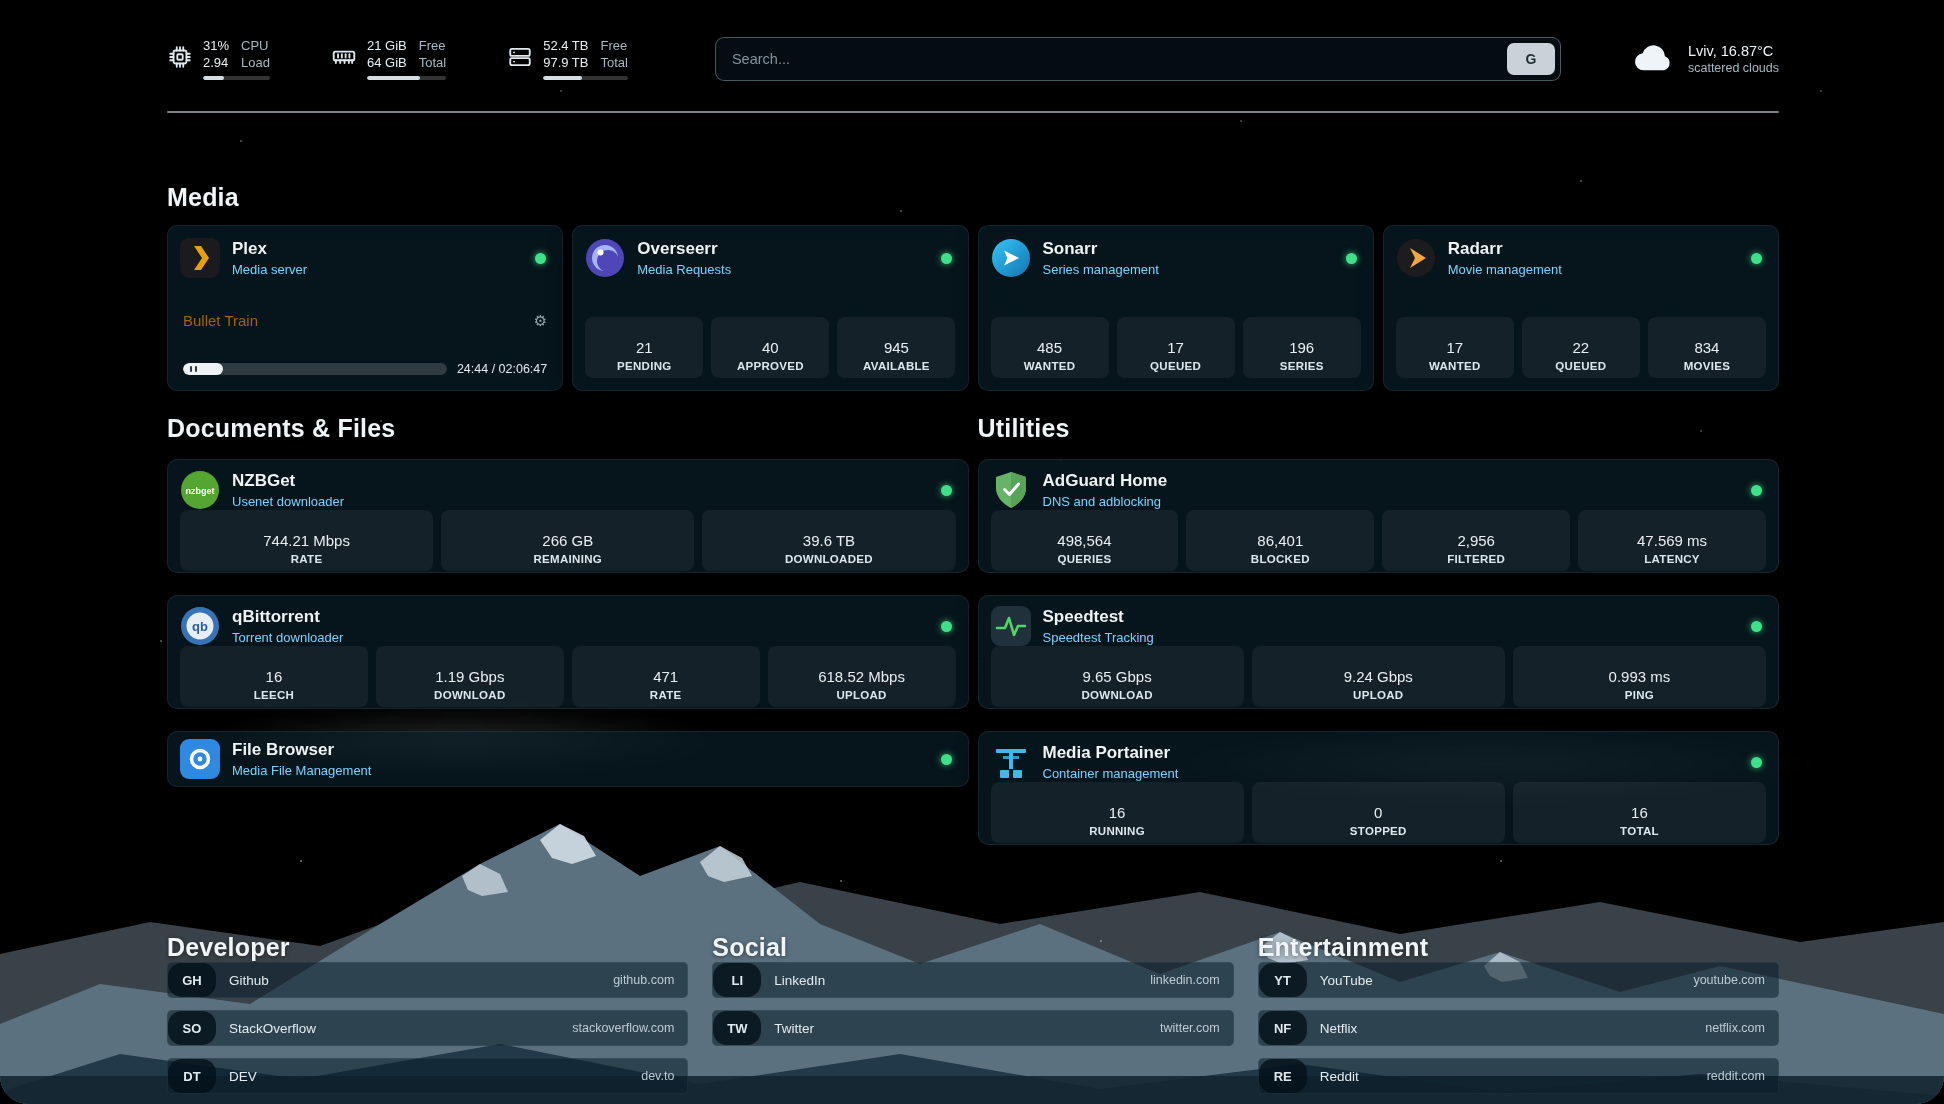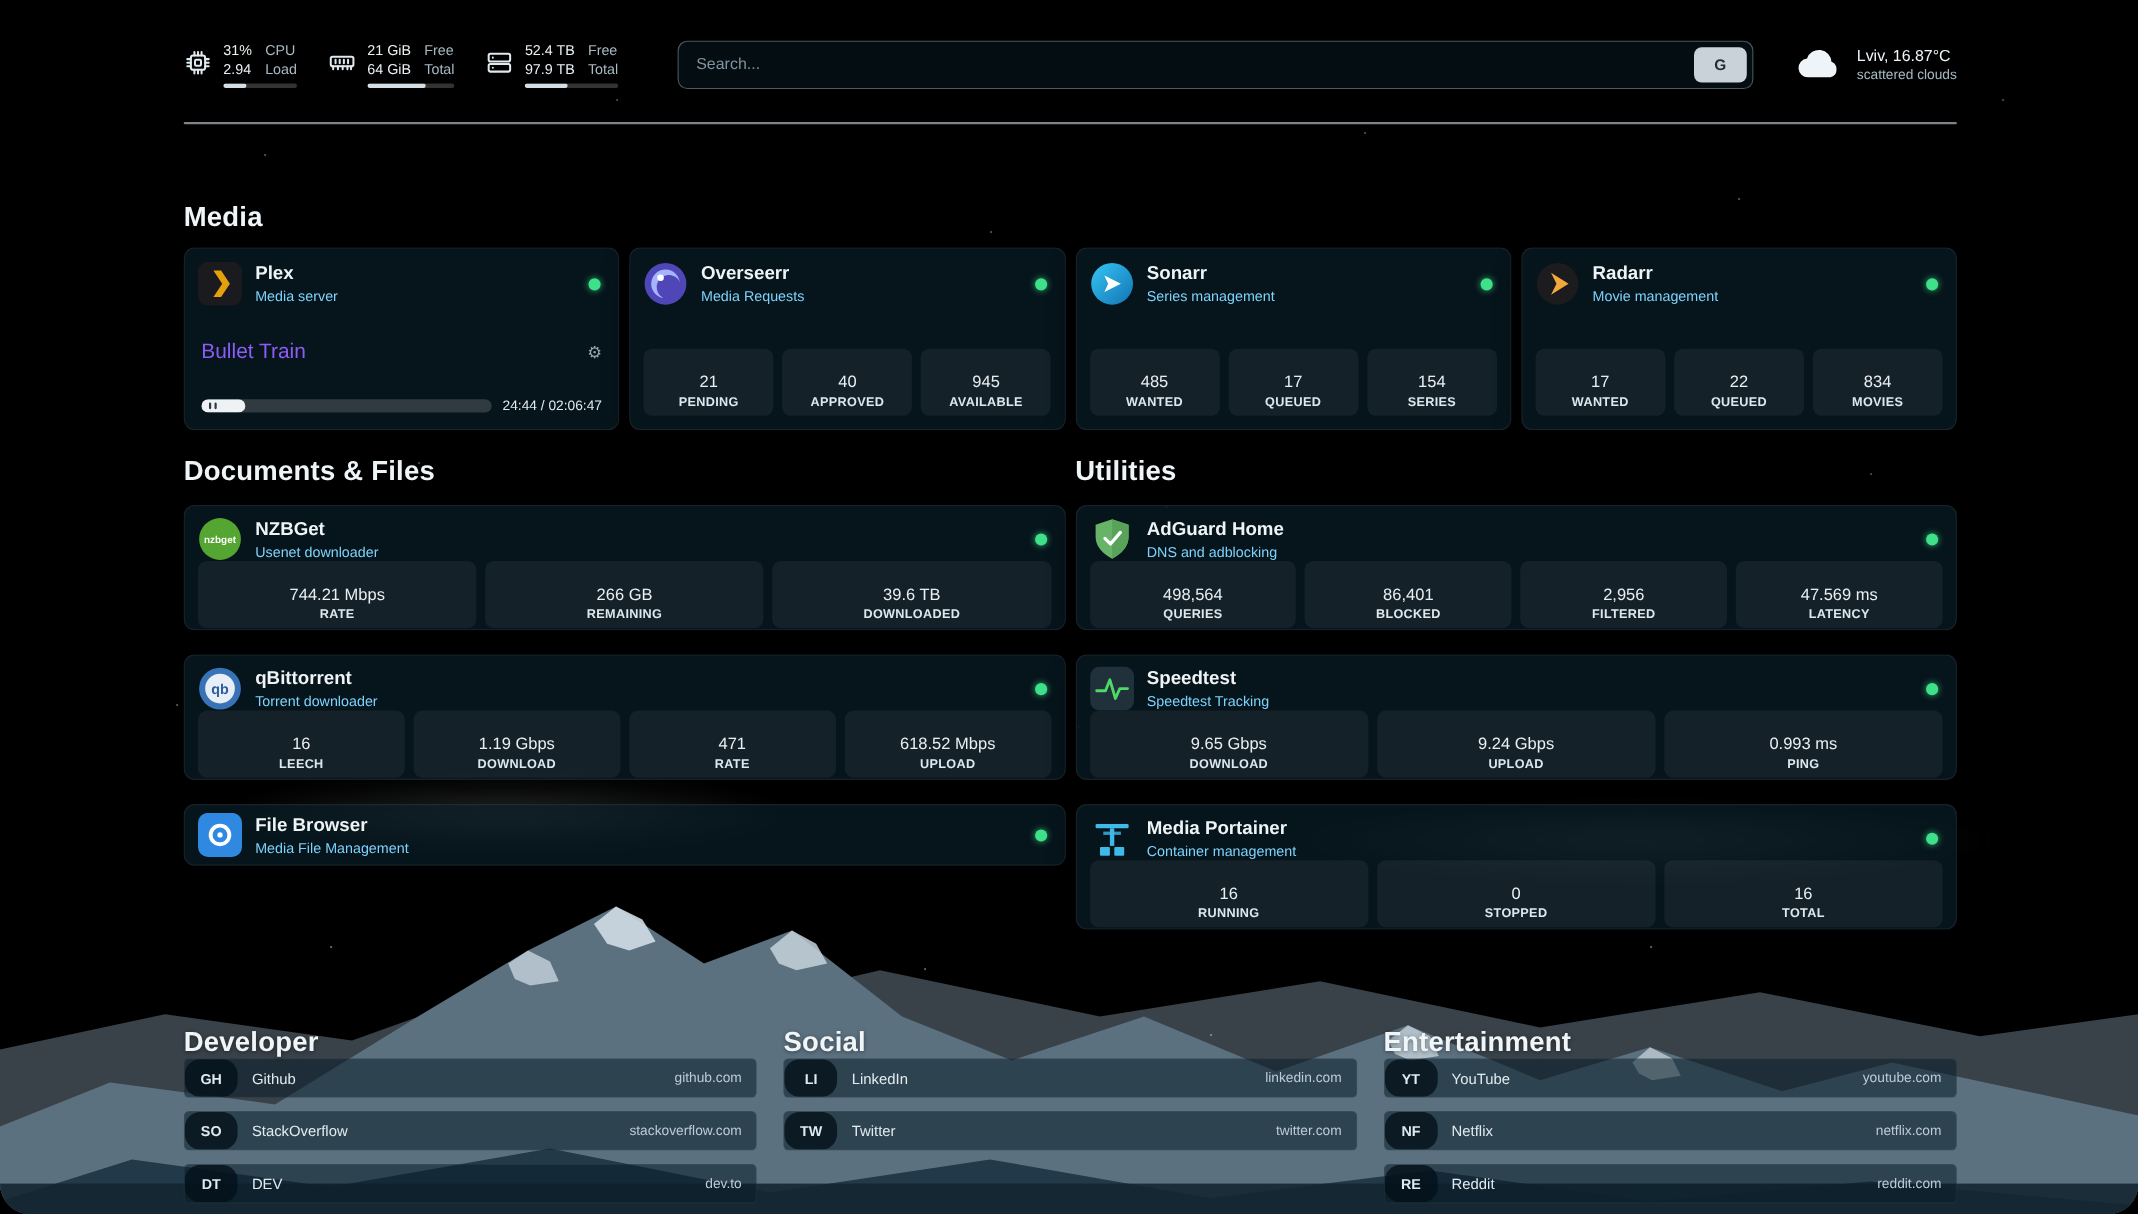--- a/index.html
+++ b/index.html
@@ -26,21 +26,21 @@
       1240px 120px 0 rgba(255,255,255,.3), 1580px 180px 0 rgba(255,255,255,.35), 1820px 90px 0 rgba(255,255,255,.3),
       380px 420px 0 rgba(255,255,255,.3), 720px 520px 0 rgba(255,255,255,.35), 1060px 460px 0 rgba(255,255,255,.3),
       1420px 540px 0 rgba(255,255,255,.35), 1700px 430px 0 rgba(255,255,255,.3), 160px 640px 0 rgba(255,255,255,.4),
       520px 700px 0 rgba(255,255,255,.35), 980px 660px 0 rgba(255,255,255,.4), 1320px 700px 0 rgba(255,255,255,.35),
       1660px 640px 0 rgba(255,255,255,.4), 300px 860px 0 rgba(255,255,255,.45), 840px 880px 0 rgba(255,255,255,.4),
       1500px 860px 0 rgba(255,255,255,.45), 1100px 940px 0 rgba(255,255,255,.4); }
 
   .content{ position:relative; z-index:1; padding:0 165px 0 167px; }
 
   
-  .topbar{ display:flex; align-items:center; padding-top:37px; }
+  .topbar{ display:flex; align-items:center; padding-top:37px;gap:33px; }
   .res{ display:flex; align-items:flex-start; margin-right:28px; }
   .res-icon{ margin-right:10px; margin-top:6px; display:inline-flex; }
   .res-rows{ display:flex; gap:12px; }
   .res-col{ display:flex; flex-direction:column; font-size:13px; line-height:1.3; color:#e9f0f4; }
   .res-col.labs{ color:#a7b9c3; }
   .res-bar{ margin-top:5px; height:4px; border-radius:2px; background:rgba(255,255,255,.2); overflow:hidden; }
   .res-bar i{ display:block; height:100%; background:#d5dee4; border-radius:2px; }
 
   .search{ flex:1; display:flex; align-items:center; margin:0 36px 0 26px; height:44px;
            background:rgba(8,24,33,.55); border:1.5px solid rgba(160,180,192,.45); border-radius:9px; }
@@ -79,21 +79,21 @@
   .dot{ width:11px; height:11px; border-radius:50%; background:#3fe08a; margin-left:auto; margin-right:4px;
         box-shadow:0 0 7px rgba(63,224,138,.8); flex:0 0 11px; }
 
   .stats{ display:flex; gap:8px; }
   .stat{ flex:1; background:rgba(255,255,255,.06); border-radius:8px; padding:22px 4px 6px; text-align:center; }
   .stat .v{ font-size:15px; color:#e9eef2; line-height:1.25; white-space:nowrap; }
   .stat .l{ font-size:11.5px; font-weight:700; color:#dde7ed; letter-spacing:.3px; margin-top:2px; white-space:nowrap; }
 
   
   .np-row{ display:flex; align-items:center; justify-content:space-between; padding:0 3px; }
-  .np-title{ font-size:19px; color:#8b5cf6; }
+  .np-title{ font-size:15px; color:#a16207; }
   .gear{ font-size:15px; color:#93a5af; cursor:pointer; line-height:1; }
   .bar-row{ display:flex; align-items:center; gap:10px; padding:0 3px 2px; }
   .pbar{ flex:1; height:12px; border-radius:6px; background:rgba(255,255,255,.17); overflow:hidden; }
   .pfill{ height:100%; background:#eef2f4; border-radius:6px; display:flex; align-items:center; justify-content:flex-start; padding-left:7px; gap:2.5px; }
   .pfill i{ display:block; width:2.4px; height:6.5px; background:#2a3942; border-radius:1px; }
   .ptime{ font-size:12.5px; color:#e3ebf0; white-space:nowrap; }
 
   
   .bm-grid{ display:grid; grid-template-columns:repeat(3,1fr); column-gap:24px; margin-top:66px; }
   .bm-grid h2{ }
@@ -310,21 +310,21 @@
         <div class="stats">
           <div class="stat">
             <div class="v">485</div>
             <div class="l">WANTED</div>
           </div>
           <div class="stat">
             <div class="v">17</div>
             <div class="l">QUEUED</div>
           </div>
           <div class="stat">
-            <div class="v">154</div>
+            <div class="v">196</div>
             <div class="l">SERIES</div>
           </div>
         </div>
       </div>
 
       <div class="card h130">
         <div class="svc-head">
           <span class="svc-icon">
             <svg viewBox="0 0 40 40" width="40" height="40">
                 <circle cx="20" cy="20" r="19" fill="#1c1c1e"></circle>

